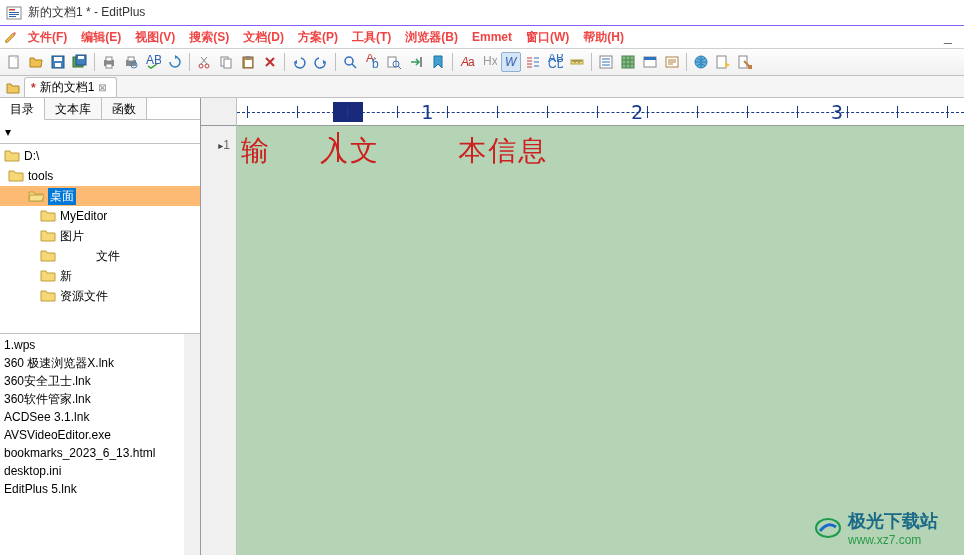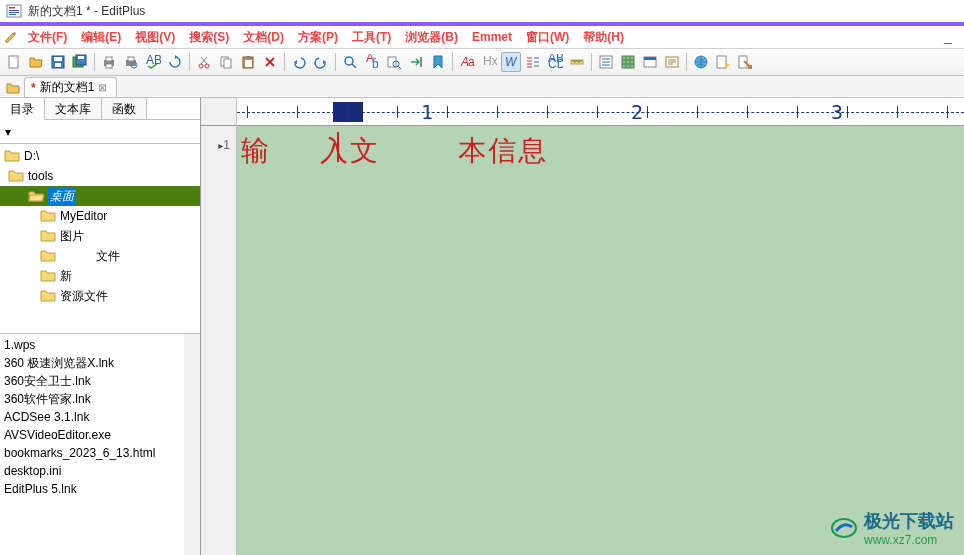--- a/index.html
+++ b/index.html
@@ -1,17 +1,17 @@
 <!DOCTYPE html>
 <html><head>
 <meta charset="utf-8">
 <style>
 * { margin:0; padding:0; box-sizing:border-box; font-family:"Microsoft YaHei","Segoe UI",sans-serif; font-size:12px; }
 body { background:#fff; width:964px; height:555px; overflow:hidden; position:relative; }
-.titlebar { height:26px; background:#fff; display:flex; align-items:center; padding:0 6px; border-bottom:4px solid #8b5cf6; }
+.titlebar { height:26px; background:#fff; display:flex; align-items:center; padding:0 6px; border-bottom:1px solid #8b5cf6; }
 .titlebar .app-icon { width:16px; height:16px; margin-right:6px; }
 .titlebar .title { color:#333; }
 .menubar { height:22px; background:#fff; display:flex; align-items:center; padding:0 4px; gap:2px; position:relative; }
 .menu-item { padding:1px 6px; color:#ef4444; cursor:pointer;font-weight:bold; }
 .minimize-btn { position:absolute; right:8px; top:2px; width:16px; height:16px; color:#666; text-align:center; font-size:14px; cursor:pointer; }
 .toolbar { height:28px; background:linear-gradient(#fdfdfd,#f0f0f0); border-top:1px solid #d0d0d0; border-bottom:1px solid #c0c0c0; display:flex; align-items:center; padding:0 4px; gap:2px; }
 .tbtn { width:20px; height:20px; display:flex; align-items:center; justify-content:center; cursor:pointer; border:1px solid transparent; border-radius:2px; }
 .tsep { width:1px; height:18px; background:#c0c0c0; margin:0 2px; }
 .doctabs { height:22px; background:#f5f5f5; border-bottom:1px solid #c0c0c0; display:flex; align-items:flex-end; padding:0 4px; }
 .doctab-leader { width:18px; height:18px; display:flex; align-items:center; justify-content:center; }
@@ -20,41 +20,41 @@
 .doctab .close { width:12px; height:12px; color:#888; font-size:10px; cursor:pointer; }
 .workspace { display:flex; height:calc(555px - 26px - 22px - 28px - 22px); }
 .sidebar { width:201px; border-right:1px solid #999; display:flex; flex-direction:column; background:#fff; }
 .side-tabs { height:22px; display:flex; border-bottom:1px solid #c0c0c0; }
 .side-tab { padding:3px 10px; border-right:1px solid #c0c0c0; cursor:pointer; background:#f8f8f8; }
 .side-tab.active { background:#fff; border-bottom:1px solid #fff; margin-bottom:-1px; }
 .drive-row { height:24px; border-bottom:1px solid #c0c0c0; display:flex; align-items:center; }
 .drive-select { flex:1; height:20px; margin:0 2px; border:1px solid #a0a0a0; font-size:12px; padding:0 2px; }
 .folder-tree { flex:0 0 auto; height:190px; overflow:auto; border-bottom:1px solid #c0c0c0; padding:2px 0; }
 .tree-item { display:flex; align-items:center; height:20px; cursor:pointer; }
-.tree-item.sel { background:#4d7c0f;font-style:italic; }
+.tree-item.sel { background:#fdba74; }
 .tree-item.sel .tree-label { background:#0078d7; color:#fff; padding:0 2px; }
 .tree-label { white-space:nowrap; }
 .tree-icon { width:16px; height:14px; margin:0 4px 0 2px; flex-shrink:0; }
 .file-list { flex:1; overflow:auto; padding:2px 4px; position:relative; }
 .file-item { height:18px; line-height:18px; white-space:nowrap; cursor:pointer; }
 .sb-scroll { position:absolute; right:0; top:0; bottom:0; width:16px; background:#f0f0f0; }
 .editor-area { flex:1; display:flex; position:relative; }
 .ruler-col { width:36px; background:#f0f0f0; border-right:1px solid #c0c0c0; }
 .ruler-top { height:28px; border-bottom:1px solid #999; }
 .gutter { text-align:right; padding:6px 6px 0 0; font-size:18px; color:#666; font-family:Consolas,monospace; }
 .editor-main { flex:1; display:flex; flex-direction:column; }
 .hruler { height:28px; background:#fff; border-bottom:1px solid #999; position:relative; overflow:hidden; }
 .hruler-line { position:absolute; left:0; right:0; top:14px; border-top:1px dashed #1a3a8a; }
 .hruler .tick { position:absolute; top:8px; height:12px; border-left:1px solid #1a3a8a; }
 .hruler .num { position:absolute; top:2px; color:#1a3a8a; font-size:20px; font-family:Consolas,monospace; transform:translateX(-50%); }
 .hruler .sel { position:absolute; top:4px; height:20px; background:#1a2a7a; }
 .text-canvas { flex:1; background:#b5d4b5; position:relative; font-family:"SimSun","宋体",serif; }
 .text-line { position:absolute; left:4px; top:6px; font-size:28px; color:#cc2020; letter-spacing:2px; white-space:pre; }
 .caret { position:absolute; top:6px; width:2px; height:30px; background:#cc2020; }
-.watermark { position:absolute; right:10px; bottom:8px; font-size:14px; color:#0088cc; display:flex; align-items:center; gap:6px; }
+.watermark { position:absolute; right:26px; bottom:8px; font-size:14px; color:#0088cc; display:flex; align-items:center; gap:6px; }
 .watermark .logo { width:28px; height:22px; }
 .watermark .cn { color:#1a6a88; font-size:18px; font-weight:bold; }
 .watermark .url { color:#2a9a4a; font-size:12px; }
 svg { display:block; }
 </style>
 </head>
 <body>
 
 <div class="titlebar">
   <span class="app-icon">

